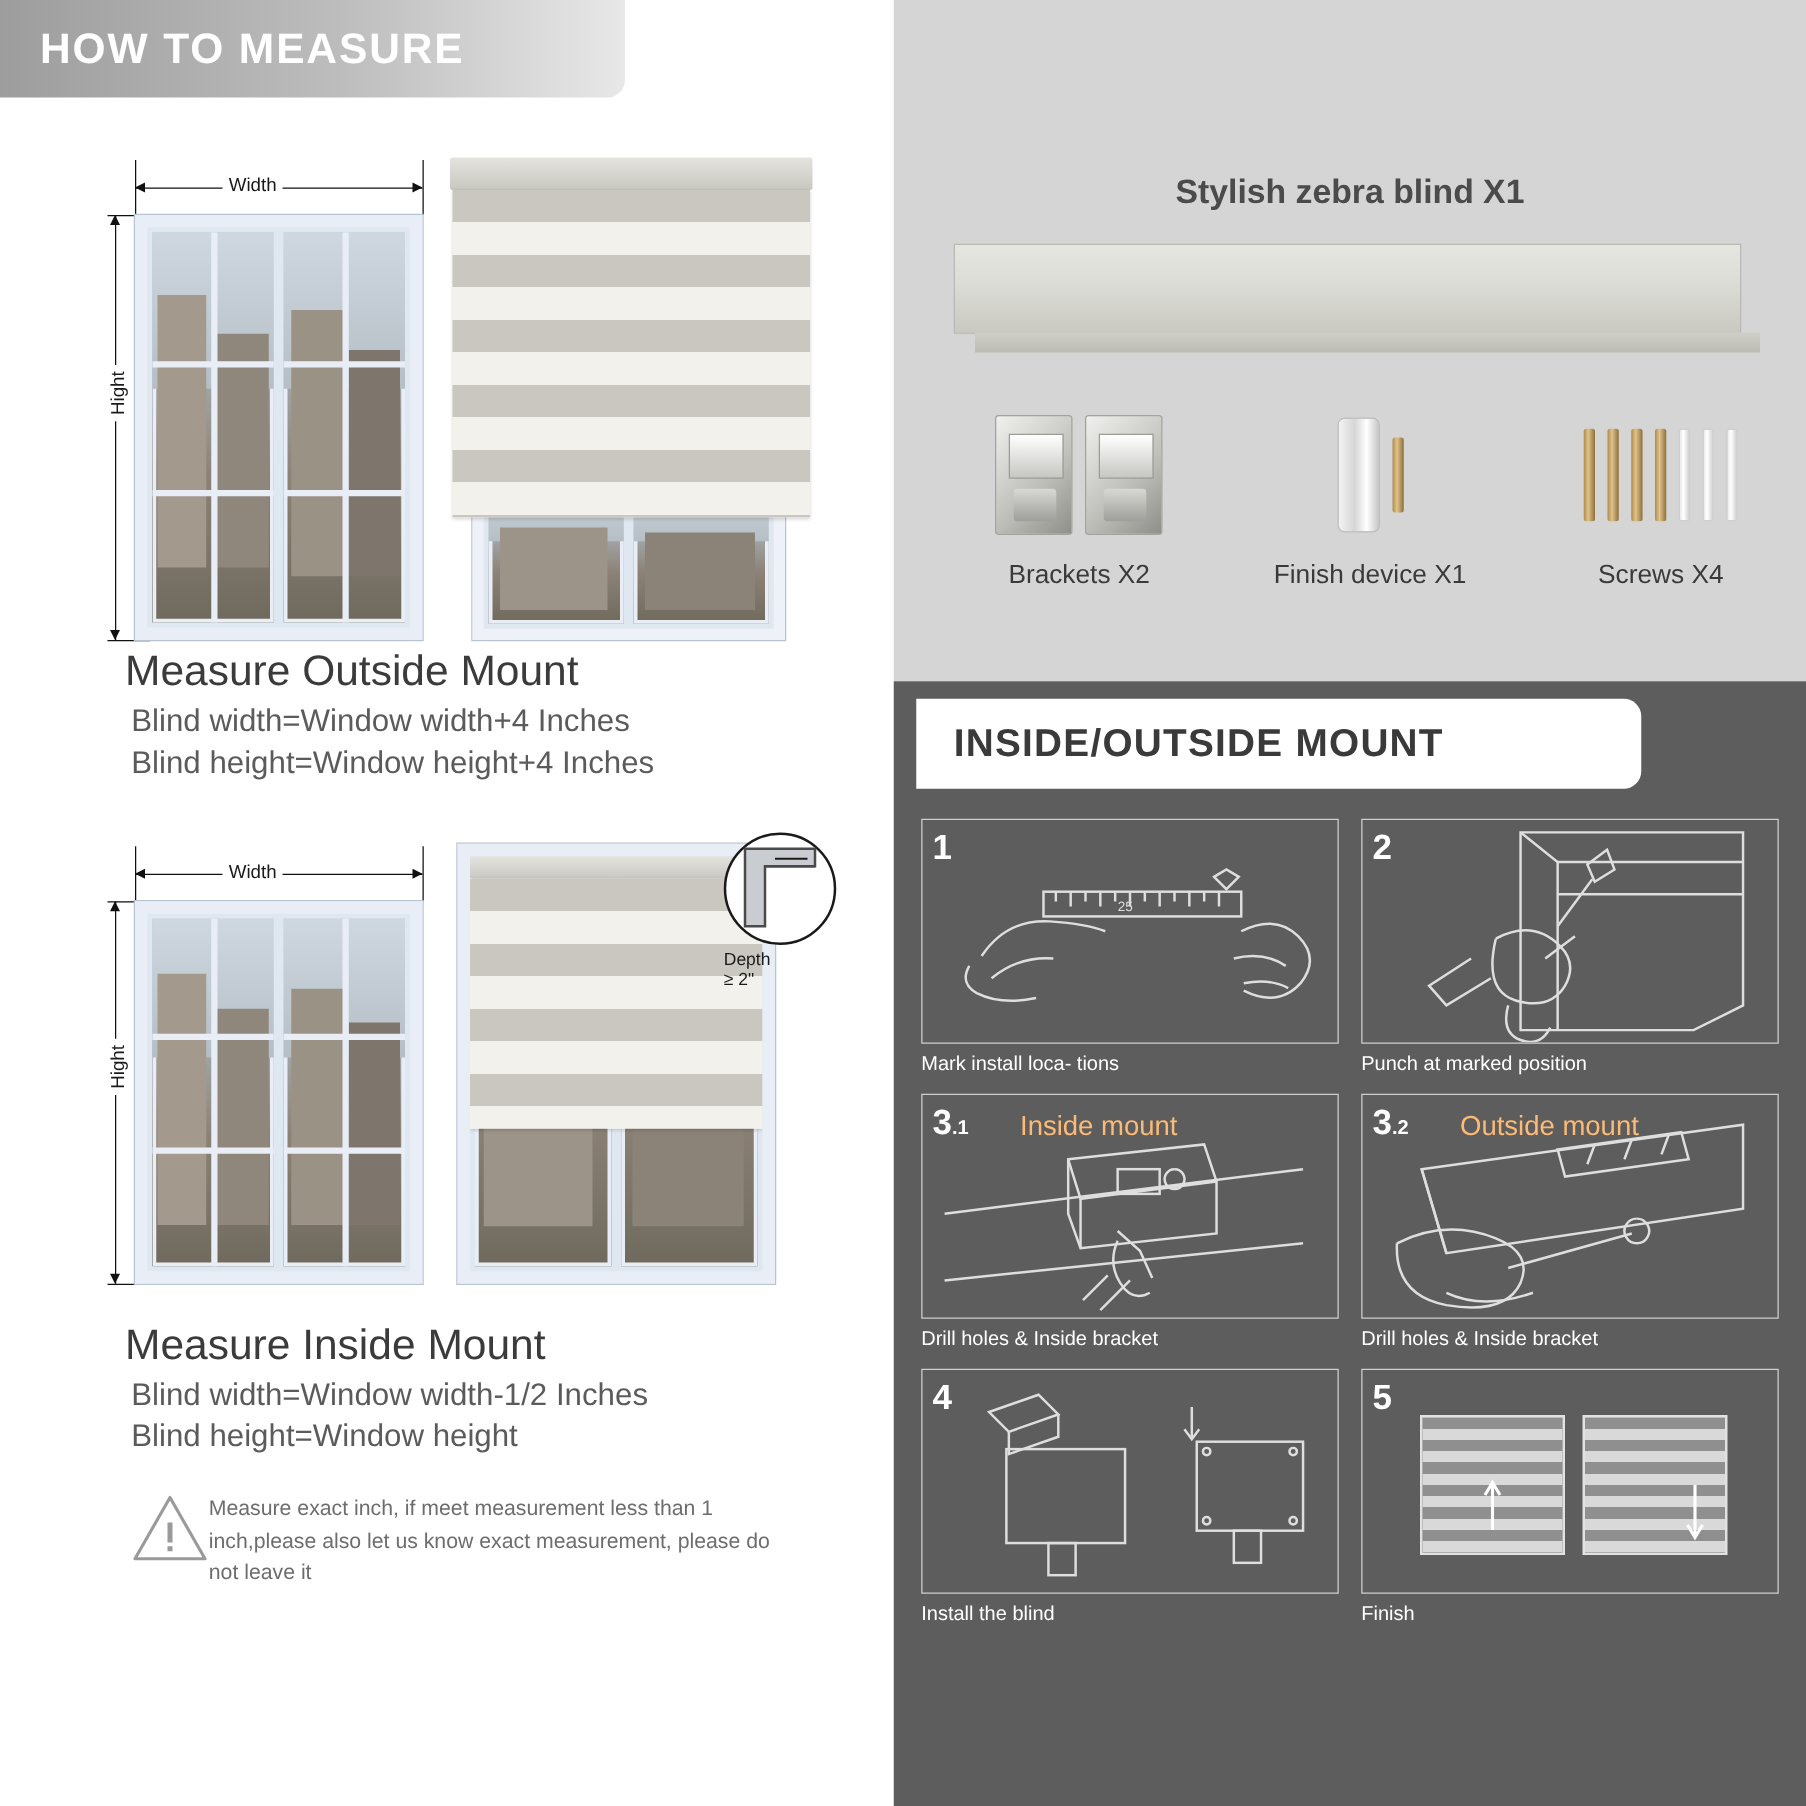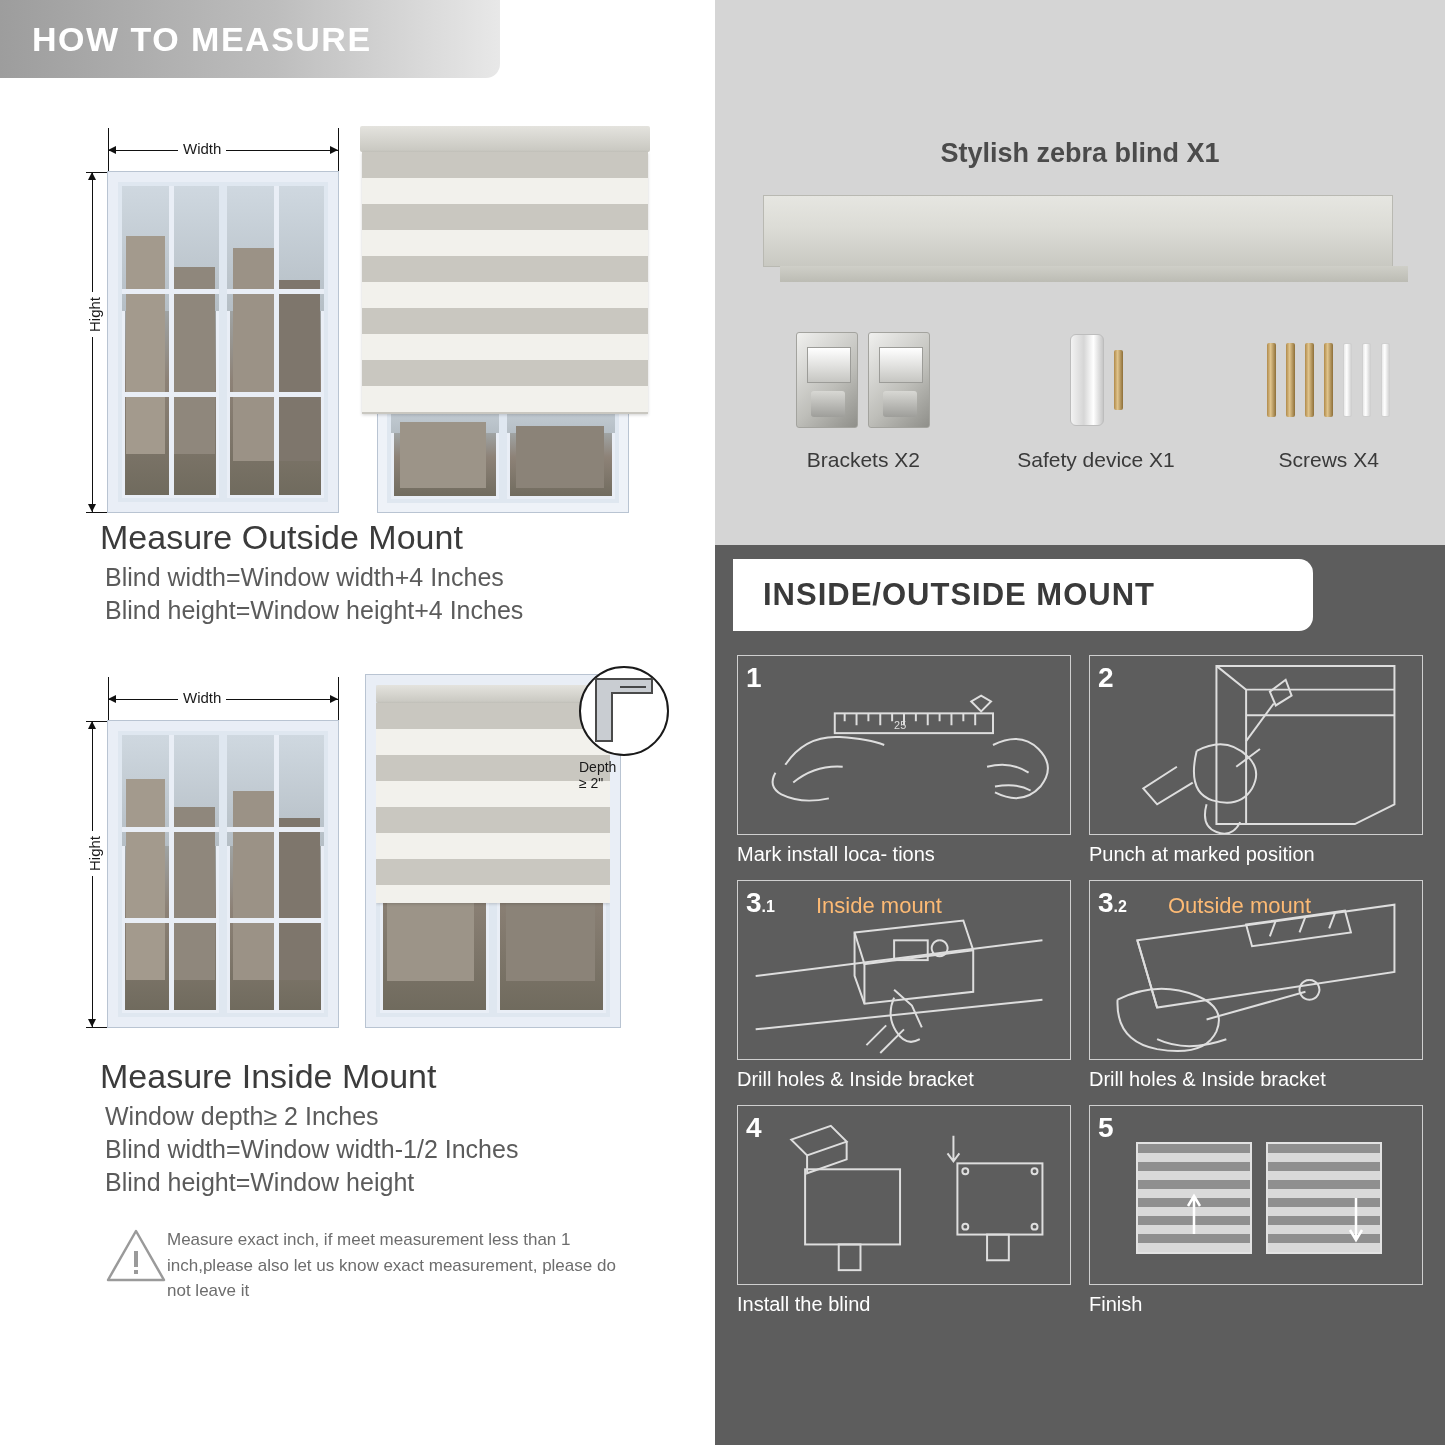--- a/index.html
+++ b/index.html
@@ -192,21 +192,21 @@
     overflow:hidden;
   }
   .step-num {
     position:absolute; top:6px; left:8px; color:#ffffff;
     font-size:28px; font-weight:bold; z-index:3;
   }
   .step-num small { font-size:16px; }
   .step-sub {
     position:absolute; top:12px; left:58px; color:#fdba74; font-size:22px; z-index:3;
   }
-  .step-cap { color:#ffffff; font-size:20px; margin-top:8px; }
+  .step-cap { color:#ffffff; font-size:16px; margin-top:8px; }
 
   .blind-mini {
     position:absolute; border:2px solid #e2e2e2;
     background:repeating-linear-gradient(180deg,
       #8f8f8f 0px,#8f8f8f 9px,#d9d9d9 9px,#d9d9d9 18px);
   }
 </style>
 </head>
 <body>
 
@@ -329,21 +329,20 @@
             <circle cx="68" cy="58" r="44" fill="#ffffff" stroke="#1a1a1a" stroke-width="2"></circle>
             <path d="M40 26 L96 26 L96 40 L56 40 L56 88 L40 88 Z" fill="#c9cdd2" stroke="#4a4a4a" stroke-width="2"></path>
             <path d="M56 40 L96 40" stroke="#4a4a4a" stroke-width="2"></path>
             <path d="M64 34 L90 34" stroke="#1a1a1a" stroke-width="1.5"></path>
           </svg>
           <div class="dim-label" style="left:208px; top:84px; font-size:14px; background:transparent;">Depth ≥ 2"</div>
         </div>
       </div>
 
       <div class="sec-title">Measure Inside Mount</div>
-      <div class="sec-line">Window depth≥ 2 Inches</div>
       <div class="sec-line">Blind width=Window width-1/2 Inches</div>
       <div class="sec-line">Blind height=Window height</div>
     </div>
 
     <div class="note">
       <svg class="warn-tri" width="62" height="58" viewBox="0 0 62 58">
         <path d="M31 4 L59 53 L3 53 Z" fill="none" stroke="#9a9a9a" stroke-width="2.5" stroke-linejoin="round"></path>
         <rect x="29" y="24" width="4" height="16" fill="#9a9a9a"></rect>
         <rect x="29" y="43" width="4" height="4" fill="#9a9a9a"></rect>
       </svg>
@@ -365,21 +364,21 @@
             <div class="bracket"></div>
             <div class="bracket"></div>
           </div>
           <div class="part-label">Brackets X2</div>
         </div>
         <div class="part">
           <div class="part-art">
             <div class="safety"></div>
             <div class="screw" style="height:60px;"></div>
           </div>
-          <div class="part-label">Safety device X1</div>
+          <div class="part-label">Finish device X1</div>
         </div>
         <div class="part">
           <div class="part-art">
             <div class="screw"></div>
             <div class="screw"></div>
             <div class="screw"></div>
             <div class="screw"></div>
             <div class="screw clear"></div>
             <div class="screw clear"></div>
             <div class="screw clear"></div>

